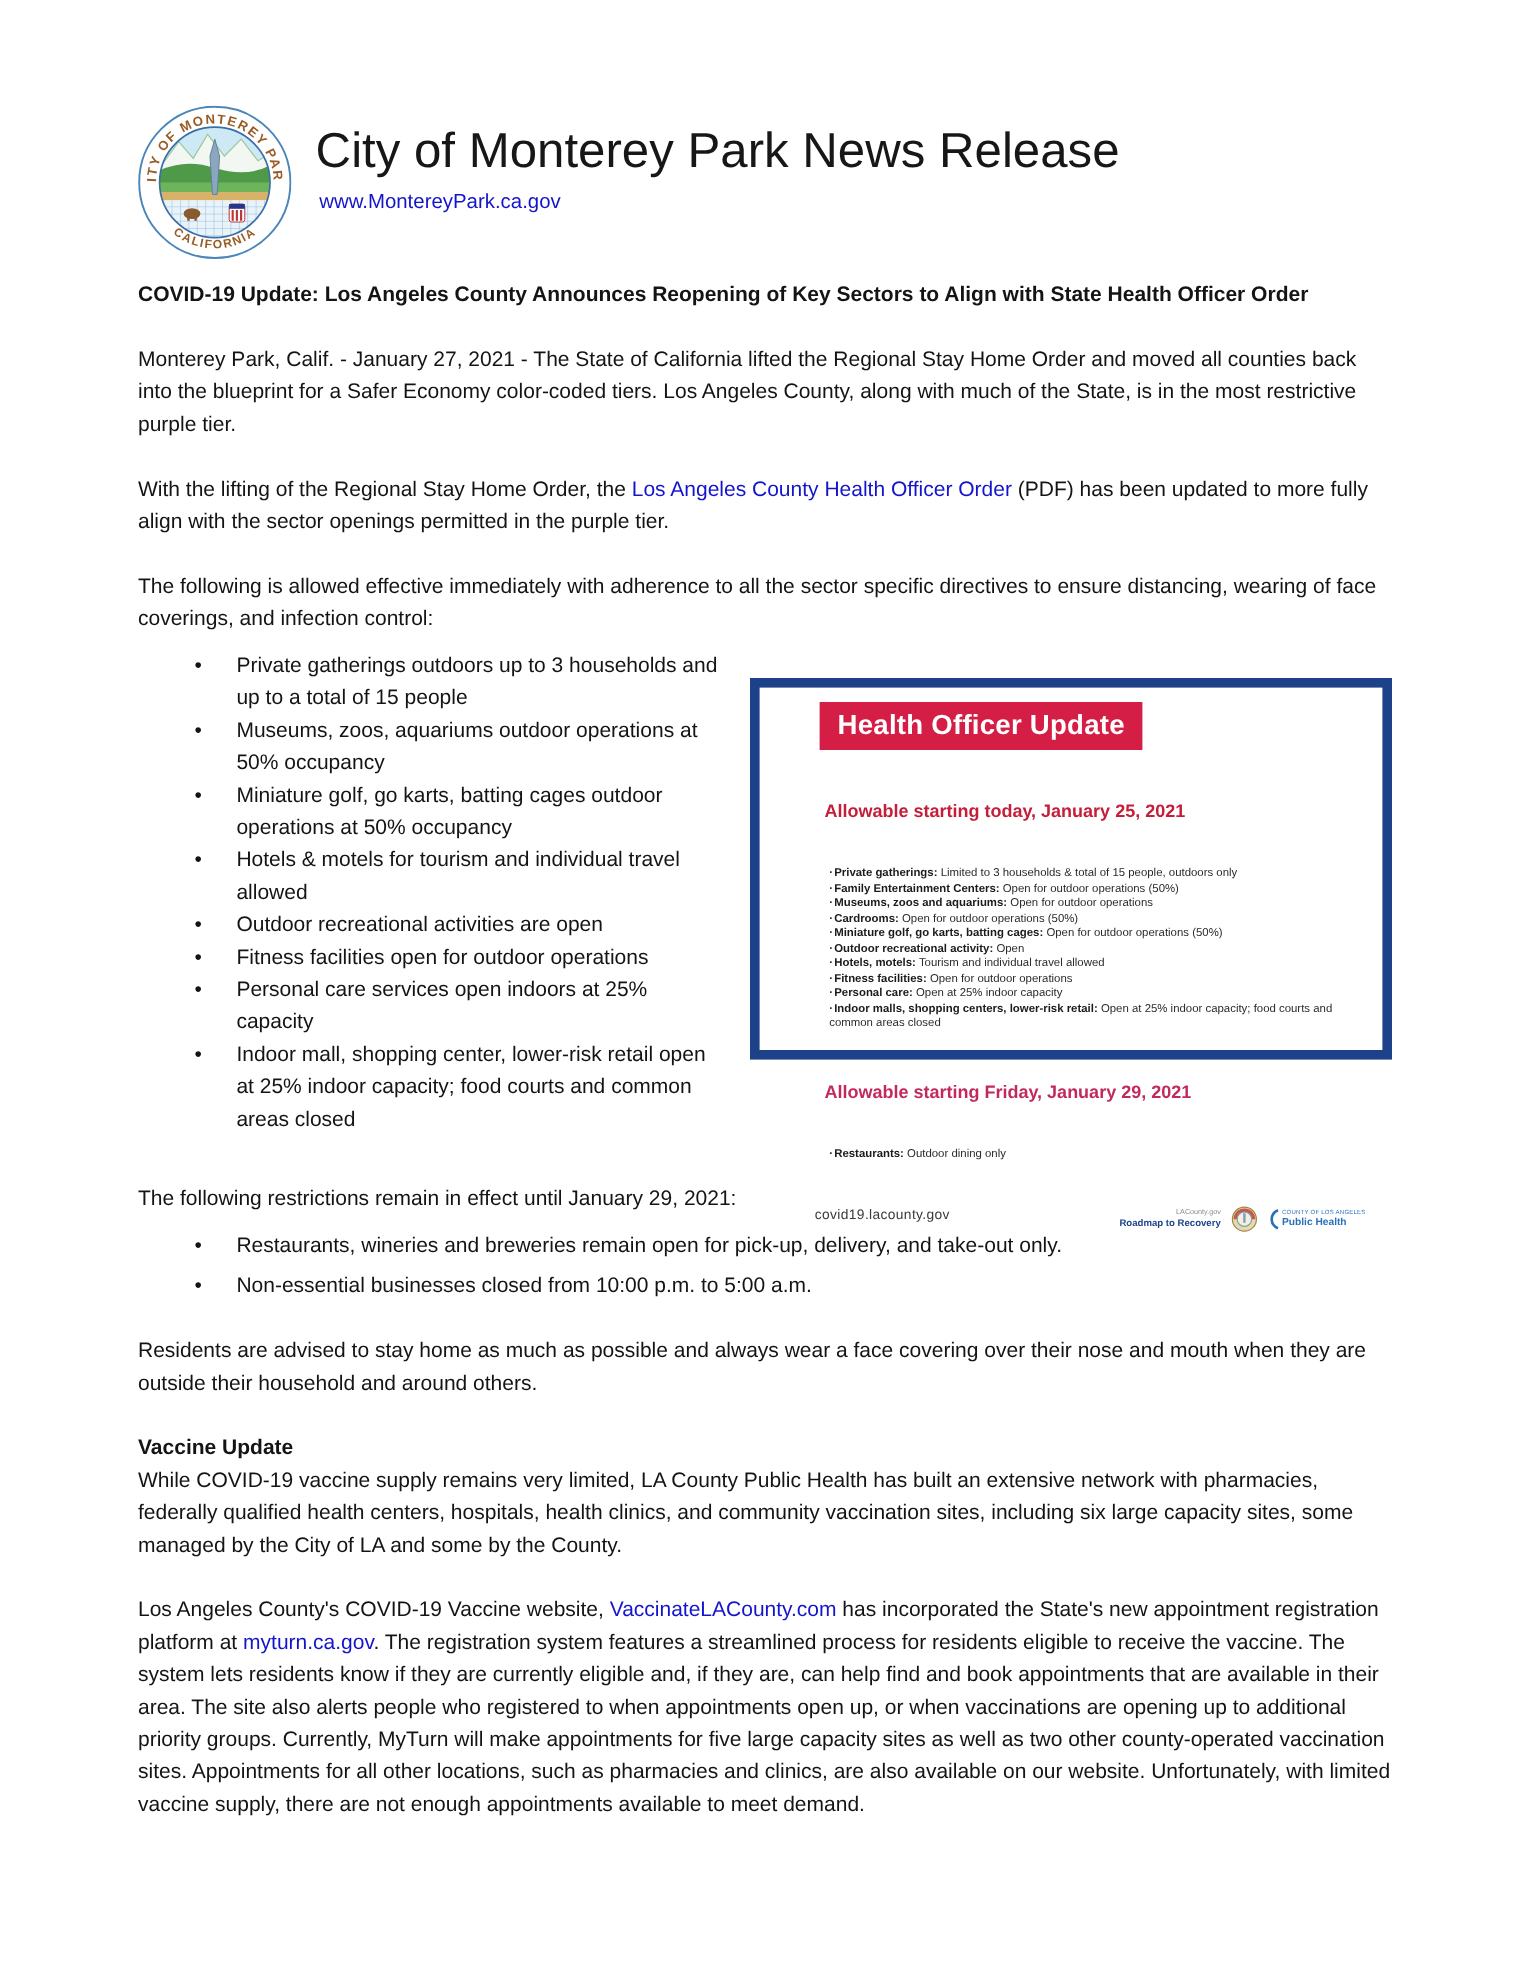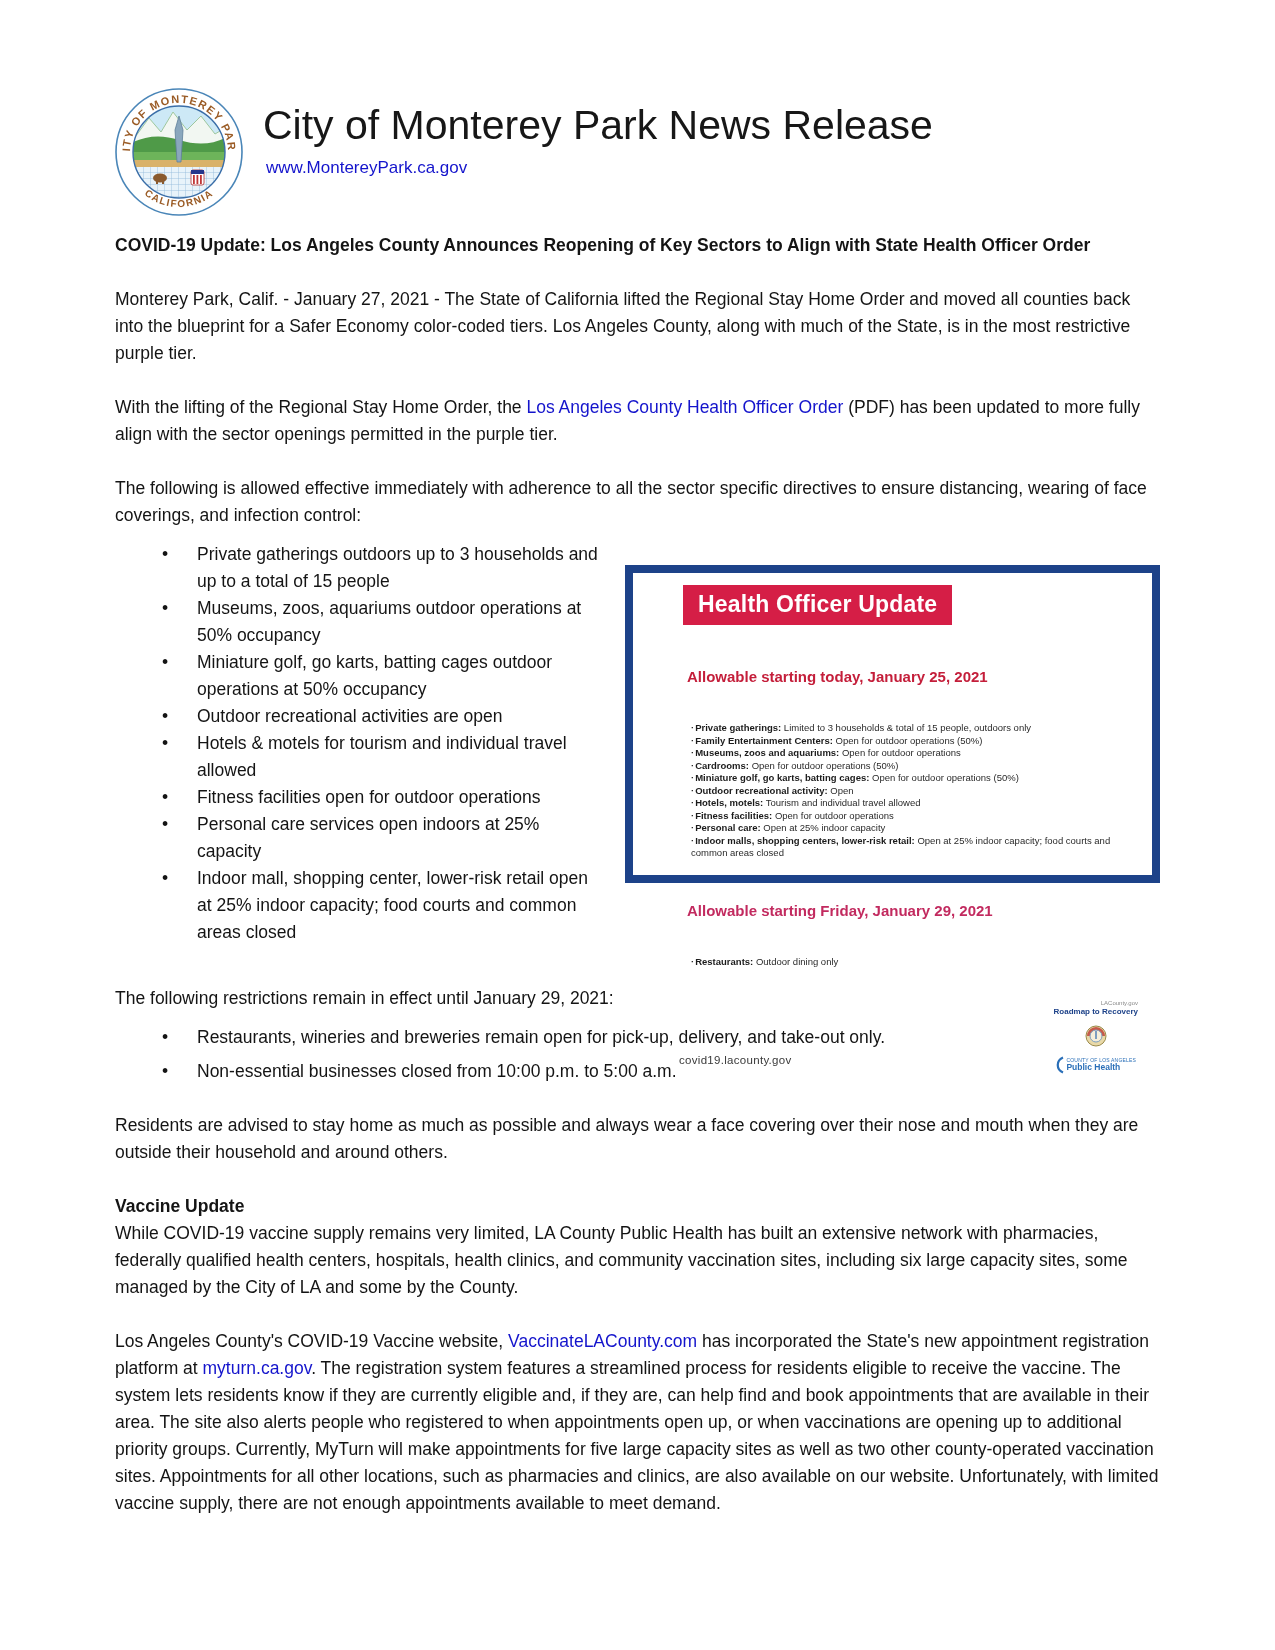--- a/index.html
+++ b/index.html
@@ -43,21 +43,21 @@
     font-weight:bold; font-size:23px; line-height:1;
     padding:8px 15px 9px; letter-spacing:0.2px;
   }
   .hou-heading { color:#c41e3a; font-weight:bold; font-size:15px; line-height:18px; margin:11px 0 4px 8px; }
   .hou-heading.friday { color:#c22a5f; margin-top:10px; }
   ul.hou-list { margin:0 0 0 12px; padding:0; list-style:none; font-size:9.5px; line-height:12.5px; color:#2a2a2a; }
   ul.hou-list li::before { content:"\00b7"; font-weight:bold; margin-right:1px; }
   ul.hou-list .lbl { font-weight:bold; color:#1b1b1b; }
   .hou-footer { margin-top:auto; display:flex; align-items:flex-end; justify-content:space-between; padding:0 4px 0 0; }
   .hou-url { font-size:11.5px; color:#3a3a3a; letter-spacing:0.3px; }
-  .fig-logos { display:flex; align-items:center; gap:9px;flex-direction:column; }
+  .fig-logos { display:flex; align-items:center; gap:9px; }
   .roadmap { text-align:right; line-height:1.15; }
   .rm1 { font-size:6px; color:#8a8a8a; }
   .rm2 { font-size:8px; font-weight:bold; color:#1d4289; }
   .ph { display:flex; align-items:center; gap:2px; }
   .ph-text { line-height:1.1; color:#2a6fb8; }
   .ph1 { font-size:5px; letter-spacing:0.2px; }
   .ph2 { font-size:8.5px; font-weight:bold; }
 </style>
 </head>
 <body>
@@ -161,22 +161,22 @@
             </div>
           </div>
         </div>
       </div>
     </div>
 
     <ul class="body-list">
       <li><span>Private gatherings outdoors up to 3 households and up to a total of 15 people</span></li>
       <li><span>Museums, zoos, aquariums outdoor operations at 50% occupancy</span></li>
       <li><span>Miniature golf, go karts, batting cages outdoor operations at 50% occupancy</span></li>
+      <li><span>Hotels &amp; motels for tourism and individual travel allowed</span></li>
       <li><span>Outdoor recreational activities are open</span></li>
-      <li><span>Hotels &amp; motels for tourism and individual travel allowed</span></li>
       <li><span>Fitness facilities open for outdoor operations</span></li>
       <li><span>Personal care services open indoors at 25% capacity</span></li>
       <li><span>Indoor mall, shopping center, lower-risk retail open at 25% indoor capacity; food courts and common areas closed</span></li>
     </ul>
   </div>
 
   <p>The following restrictions remain in effect until January 29, 2021:</p>
   <ul class="body-list spaced">
     <li><span>Restaurants, wineries and breweries remain open for pick-up, delivery, and take-out only.</span></li>
     <li><span>Non-essential businesses closed from 10:00 p.m. to 5:00 a.m.</span></li>

